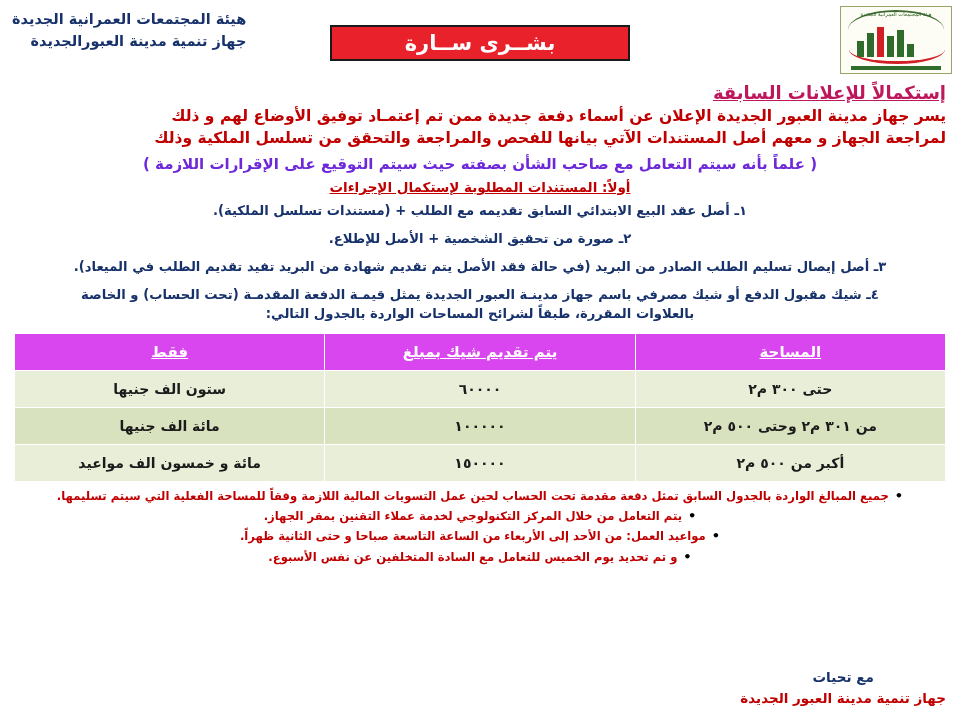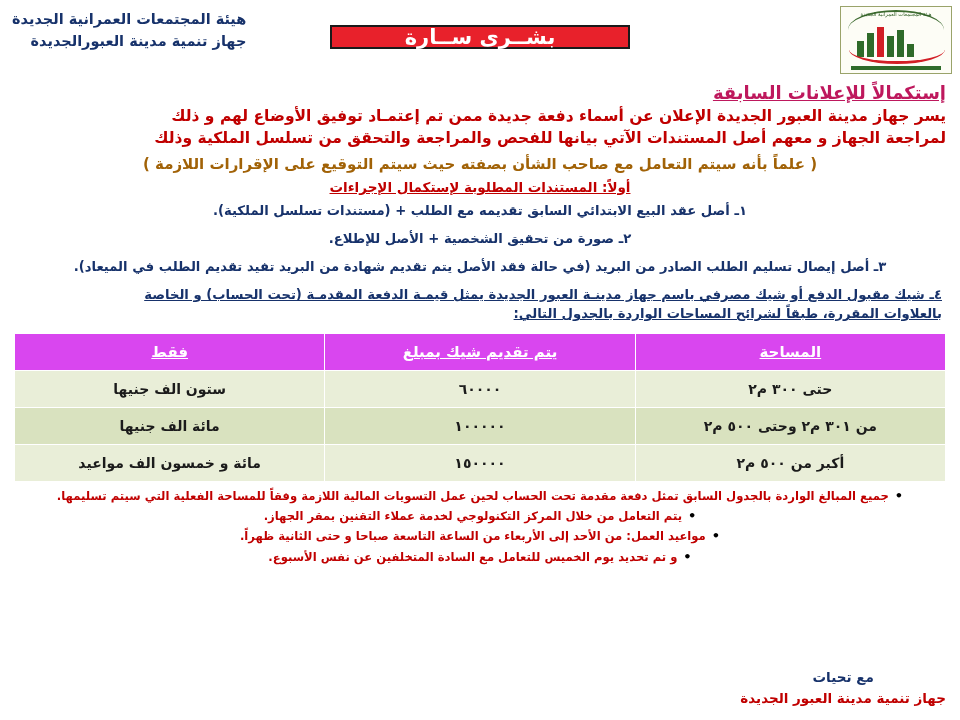--- a/index.html
+++ b/index.html
@@ -106,21 +106,21 @@
     font-size: 14.5px;
     line-height: 1.55;
     direction: rtl;
   }
 
   .good-news {
     position: absolute;
     top: 25px;
     right: 330px;
     width: 300px;
-    height: 24px;
+    height: 36px;
     background: #e8212b;
     border: 2px solid #1a1a1a;
     color: #ffffff;
     font-weight: bold;
     font-size: 21px;
     letter-spacing: 3px;
     display: flex;
     align-items: center;
     justify-content: center;
     box-sizing: border-box;
@@ -140,21 +140,21 @@
     margin: 4px 0 3px 0;
   }
   .intro .para {
     color: #c00000;
     font-weight: bold;
     font-size: 15.5px;
     line-height: 1.32;
     margin: 0 0 2px 0;
   }
   .intro .note {
-    color: #a16207;
+    color: #6d28d9;
     font-weight: bold;
     font-size: 15px;
     text-align: center;
     margin: 6px 0 6px 0;
   }
   .intro .section-head {
     color: #c00000;
     font-weight: bold;
     font-size: 13.5px;
     text-decoration: underline;
@@ -168,22 +168,21 @@
   }
   .item {
     color: #17326b;
     font-weight: bold;
     font-size: 13.2px;
     line-height: 1.45;
     text-align: center;
     margin-bottom: 9px;
   }
   .item.multi {
-    text-align: right;
-    text-decoration: underline;
+    text-align: center;
   }
 
   
   .table-wrap {
     margin: 8px 14px 0 14px;
   }
   table.main {
     width: 100%;
     border-collapse: collapse;
     table-layout: fixed;

